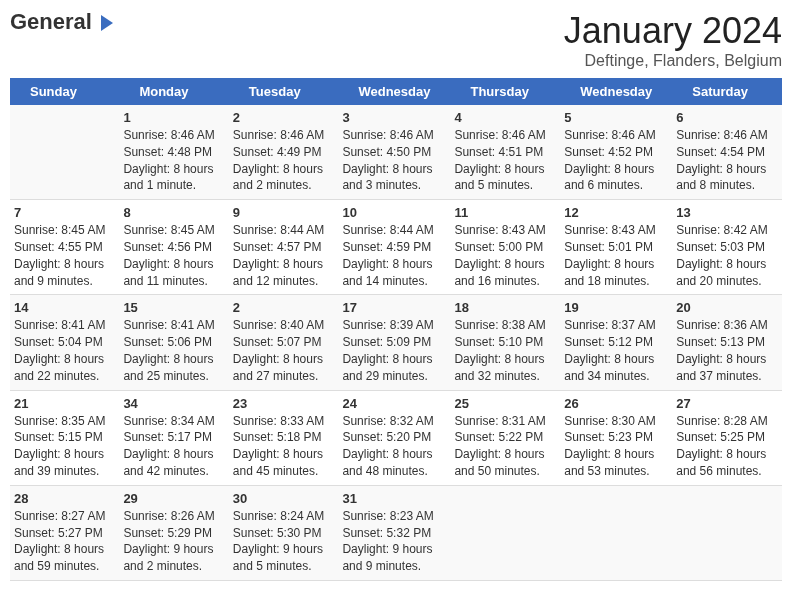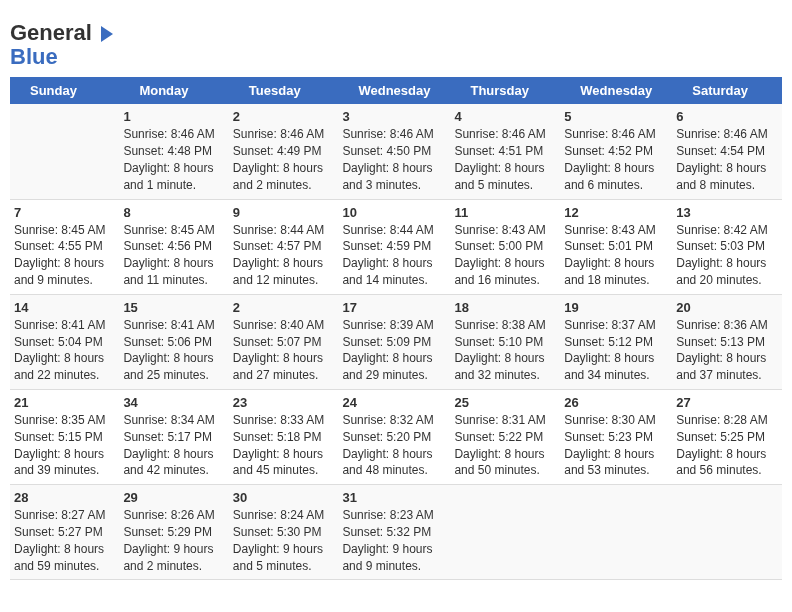--- a/index.html
+++ b/index.html
@@ -72,27 +72,30 @@
       color: #333;
     }
   </style>
 </head>
 <body>
 
 <div class="header">
   <div class="logo">
     <div style="display:flex;align-items:center;">
       <div style="position:relative;">
-        <div style="font-size:22px;font-weight:bold;color:#333;line-height:1.1;margin-top:11px;">
+        <div style="font-size:22px;font-weight:bold;color:#333;line-height:1.1;">
           <span style="color:#333;">General</span>
           <span style="display:inline-block;width:0;height:0;border-style:solid;border-width:8px 0 8px 12px;border-color:transparent transparent transparent #3a6cbf;margin-left:3px;vertical-align:middle;"></span>
         </div>
-        <div style="font-size:22px;font-weight:bold;color:#3a6cbf;line-height:1.1;">Blue</div>
       </div>
     </div>
+  </div>
+  <div class="title-block">
+    <div class="main-title">January 2024</div>
+    <div class="subtitle">Deftinge, Flanders, Belgium</div>
   </div>
 </div>
 
 <table>
   <thead>
     <tr>
       <th>Sunday</th>
       <th>Monday</th>
       <th>Tuesday</th>
       <th>Wednesday</th>

